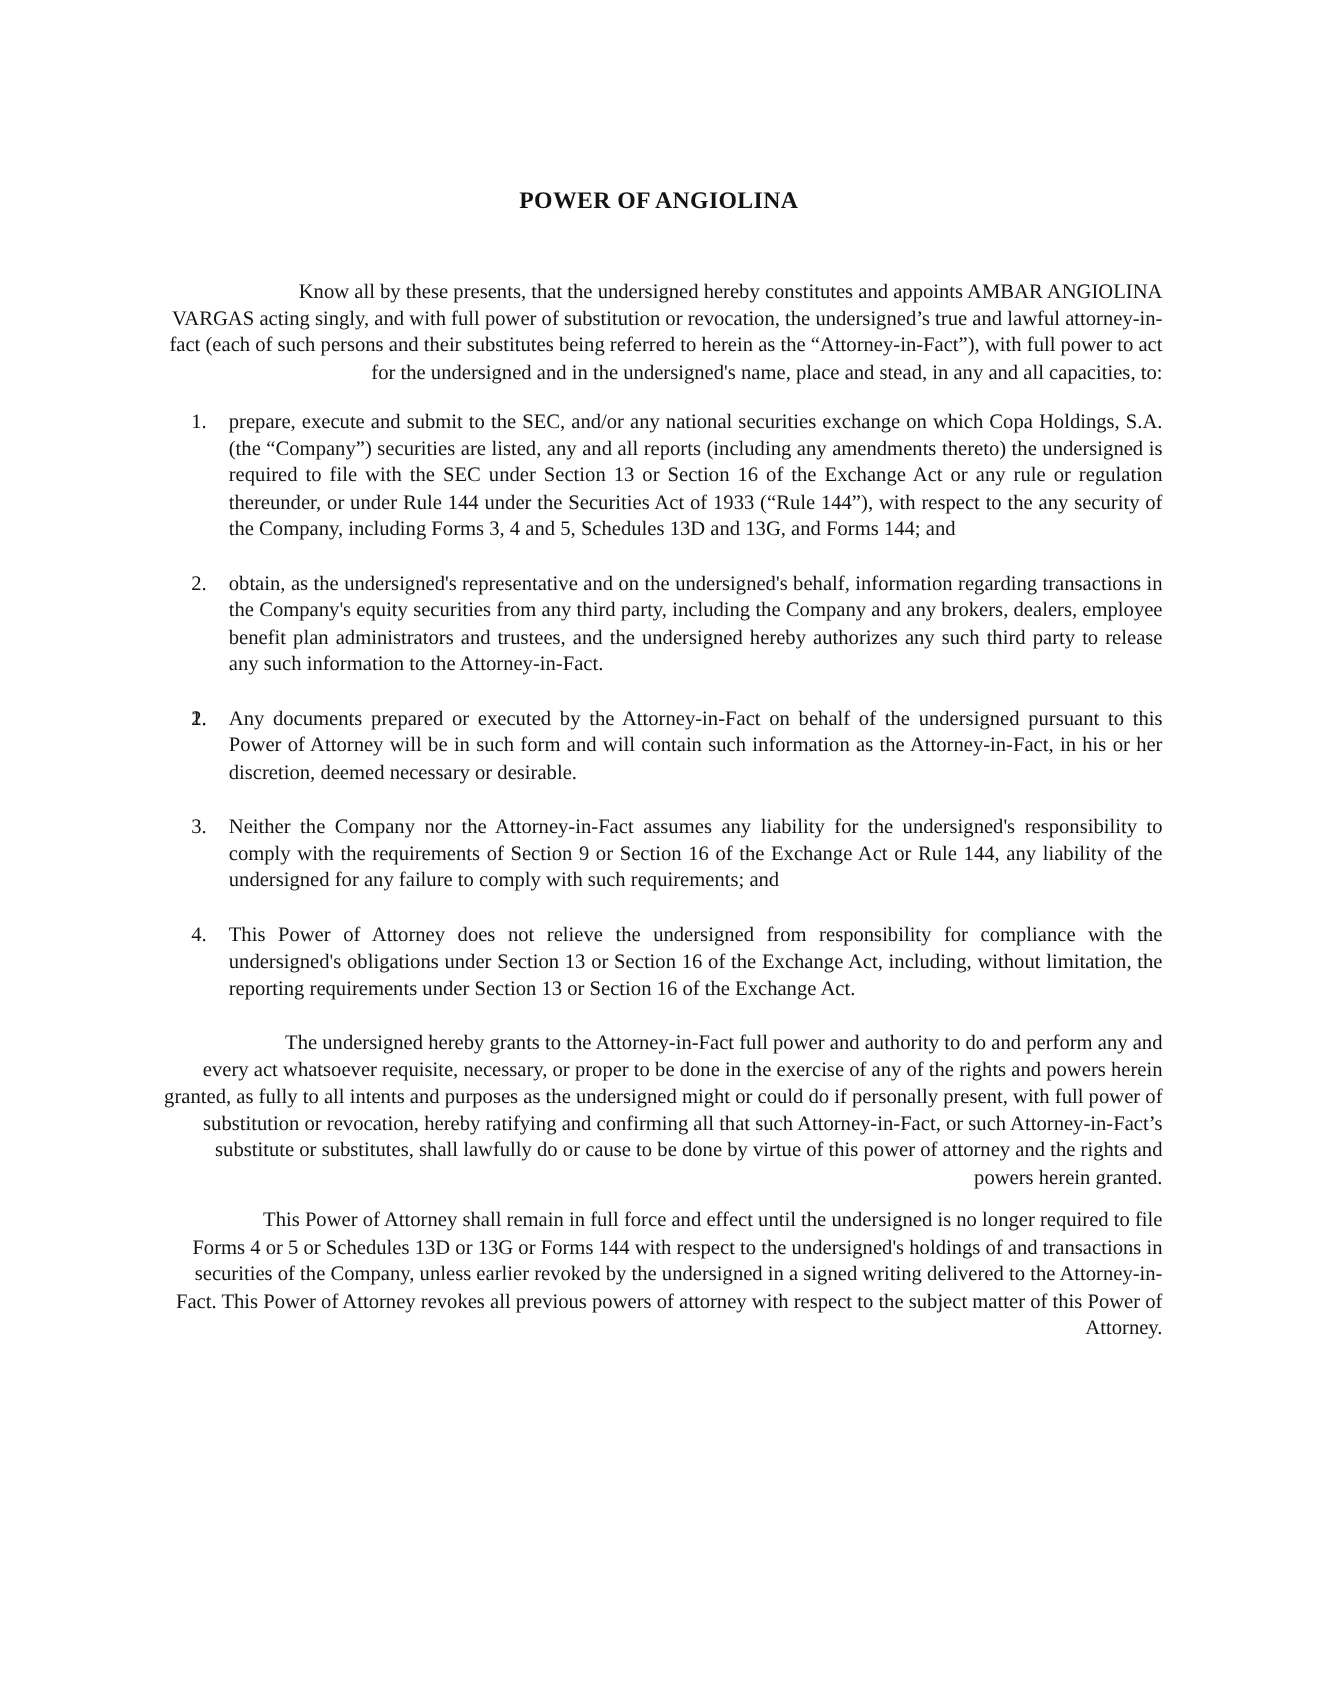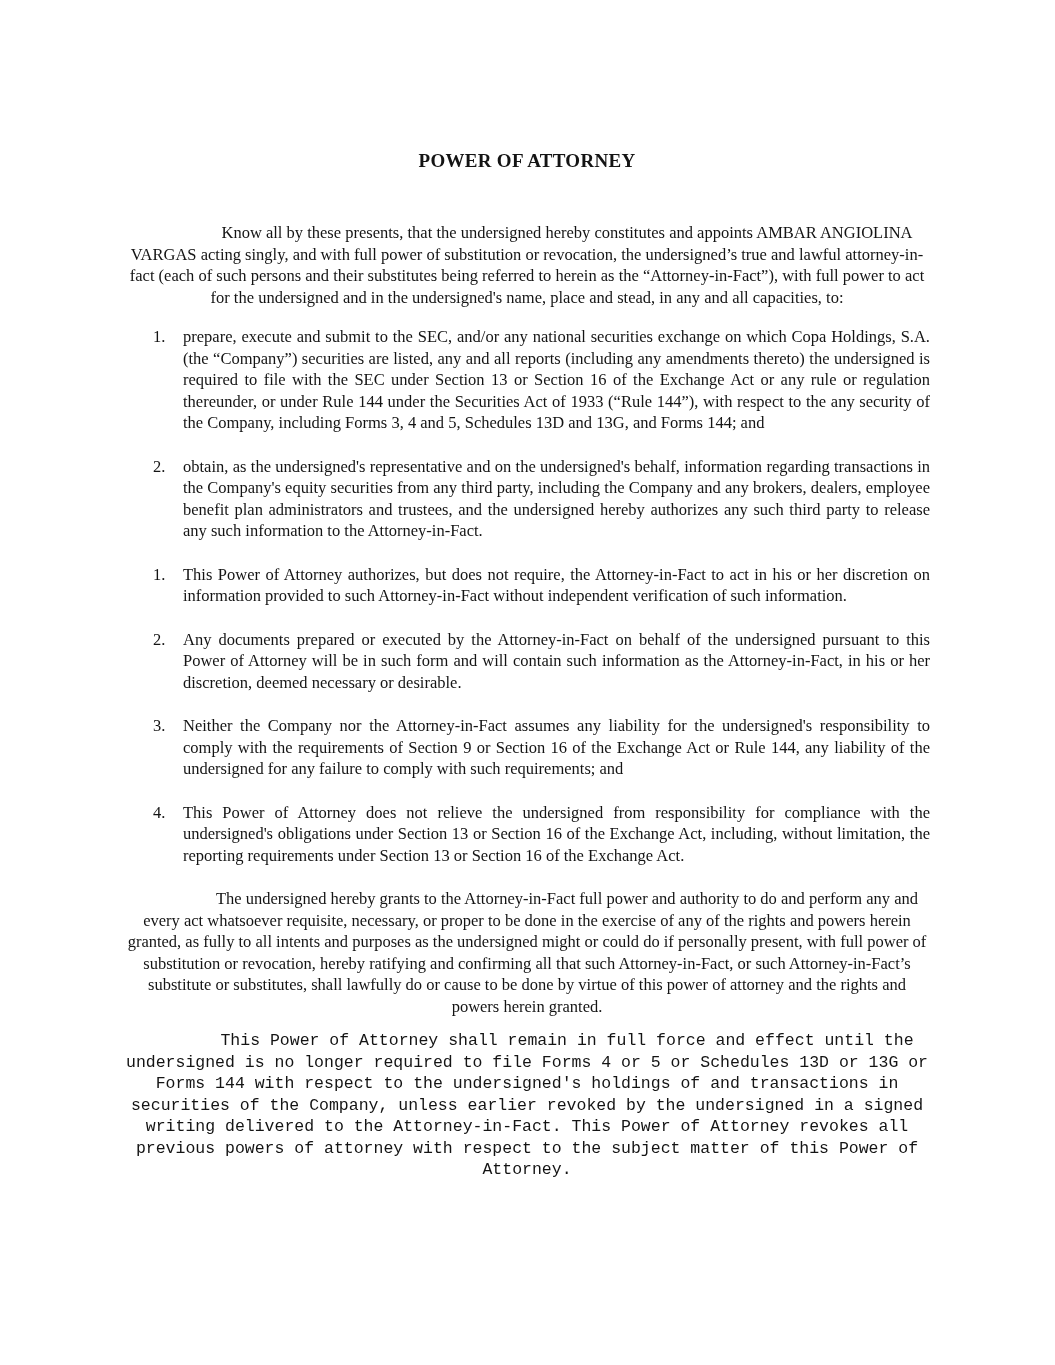--- a/index.html
+++ b/index.html
@@ -24,21 +24,21 @@
   .doc-title {
     margin: 0 0 50px 0;
     text-align: center;
     font-size: 19px;
     font-weight: bold;
     letter-spacing: 0.3px;
     line-height: 22px;
   }
   .para {
     margin: 0;
-    text-align: center;
+    text-align: right;
   }
   .para.indent {
     text-indent: 80px;
   }
   ol.num-list {
     list-style: none;
     margin: 18px 0 0 0;
     padding: 0;
   }
   ol.num-list.tight {
@@ -53,48 +53,46 @@
   .list-item .num {
     position: absolute;
     left: 29px;
     top: 0;
   }
   .grant-para {
     margin: 0;
   }
   .duration-para {
     margin-top: 13px;
-    font-family: Liberation Mono, monospace;
   }
 </style>
 </head>
 <body>
 
 <div class="page">
 
-  <h1 class="doc-title">POWER OF ATTORNEY</h1>
+  <h1 class="doc-title">POWER OF ANGIOLINA</h1>
 
   <p class="para indent">Know all by these presents, that the undersigned hereby constitutes and appoints AMBAR ANGIOLINA VARGAS acting singly, and with full power of substitution or revocation, the undersigned’s true and lawful attorney-in-fact (each of such persons and their substitutes being referred to herein as the “Attorney-in-Fact”), with full power to act for the undersigned and in the undersigned's name, place and stead, in any and all capacities, to:</p>
 
   <ol class="num-list">
     <li class="list-item">
       <span class="num">1.</span>
       <span class="li-text">prepare, execute and submit to the SEC, and/or any national securities exchange on which Copa Holdings, S.A. (the “Company”) securities are listed, any and all reports (including any amendments thereto) the undersigned is required to file with the SEC under Section 13 or Section 16 of the Exchange Act or any rule or regulation thereunder, or under Rule 144 under the Securities Act of 1933 (“Rule 144”), with respect to the any security of the Company, including Forms 3, 4 and 5, Schedules 13D and 13G, and Forms 144; and</span>
     </li>
     <li class="list-item">
       <span class="num">2.</span>
       <span class="li-text">obtain, as the undersigned's representative and on the undersigned's behalf, information regarding transactions in the Company's equity securities from any third party, including the Company and any brokers, dealers, employee benefit plan administrators and trustees, and the undersigned hereby authorizes any such third party to release any such information to the Attorney-in-Fact.</span>
     </li>
   </ol>
 
 
   <ol class="num-list tight">
     <li class="list-item">
       <span class="num">1.</span>
-      <span class="li-text">This Power of Attorney authorizes, but does not require, the Attorney-in-Fact to act in his or her discretion on information provided to such Attorney-in-Fact without independent verification of such information.</span>
     </li>
     <li class="list-item">
       <span class="num">2.</span>
       <span class="li-text">Any documents prepared or executed by the Attorney-in-Fact on behalf of the undersigned pursuant to this Power of Attorney will be in such form and will contain such information as the Attorney-in-Fact, in his or her discretion, deemed necessary or desirable.</span>
     </li>
     <li class="list-item">
       <span class="num">3.</span>
       <span class="li-text">Neither the Company nor the Attorney-in-Fact assumes any liability for the undersigned's responsibility to comply with the requirements of Section 9 or Section 16 of the Exchange Act or Rule 144, any liability of the undersigned for any failure to comply with such requirements; and</span>
     </li>
     <li class="list-item">

